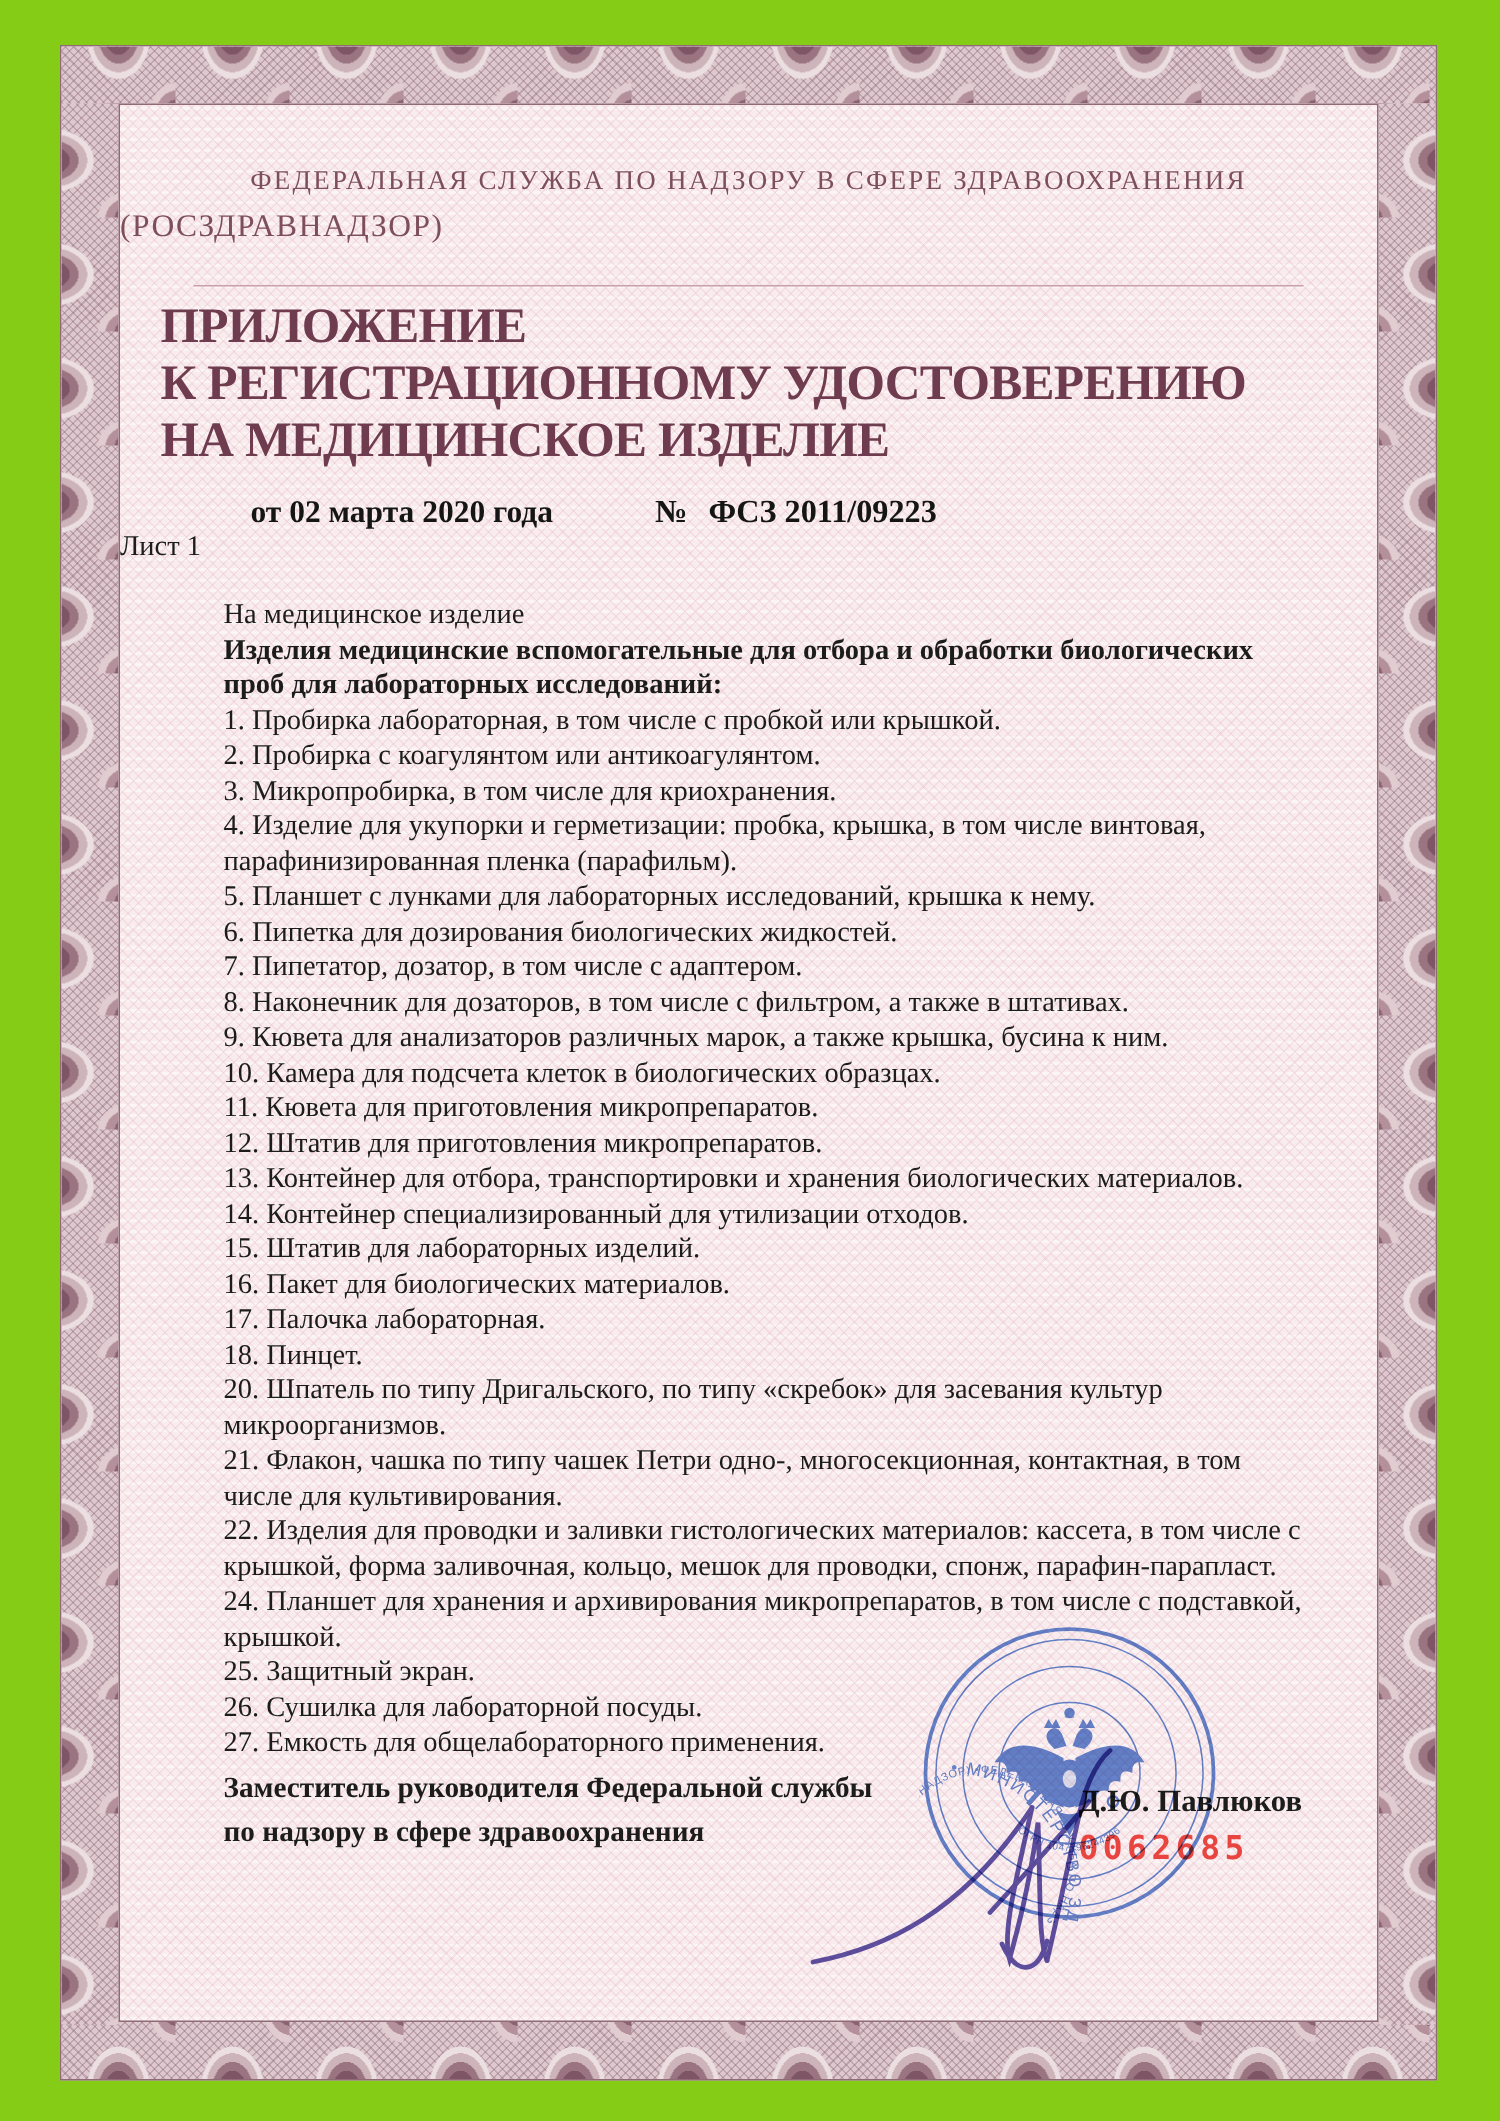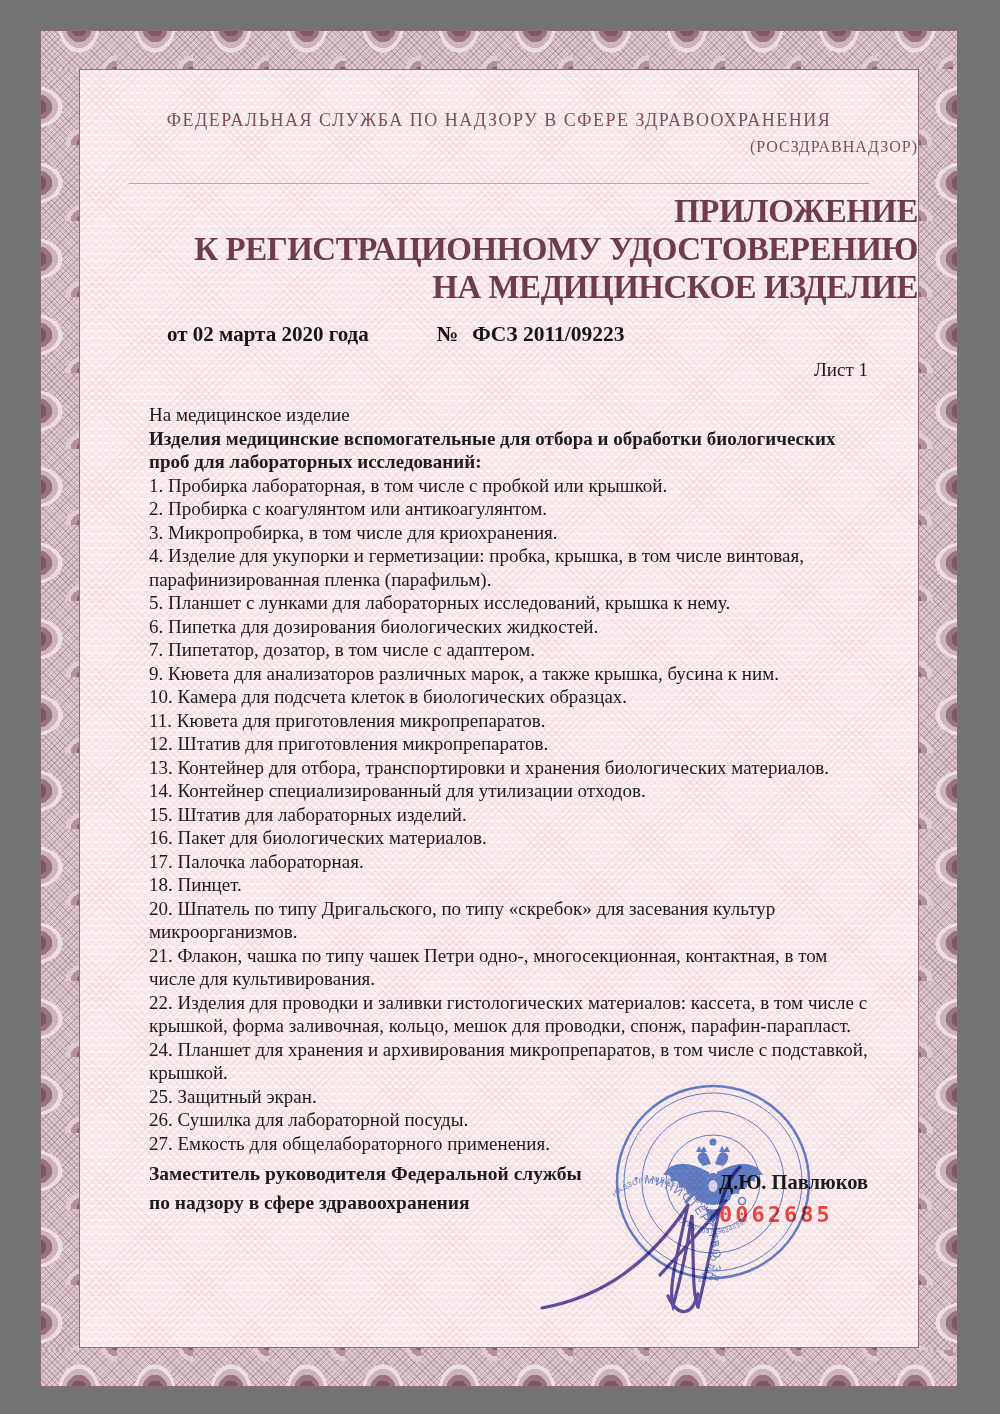--- a/index.html
+++ b/index.html
@@ -1,18 +1,18 @@
 <!DOCTYPE html>
 <html><head>
 <meta charset="utf-8">
 <style>
   * { margin:0; padding:0; box-sizing:border-box; }
   body { background:#ffffff; width:1000px; height:1414px; font-family:"Liberation Serif", serif; }
 
-  .page { position:relative; width:1000px; height:1414px; background:#737373; overflow:hidden; }
+  .page { position:relative; width:1000px; height:1414px; background:#84cc16; overflow:hidden; }
 
   
   .frame { position:absolute; left:40px; top:30px; width:918px; height:1357px;
            border:1px solid #8f6b77; background:#e3d0d5; }
   .band { position:absolute; }
   .band-texture {
     background-color:#ddc8cf;
     background-image:
       repeating-linear-gradient(45deg, rgba(125,85,100,.30) 0 1px, rgba(0,0,0,0) 1px 4px),
       repeating-linear-gradient(-45deg, rgba(125,85,100,.30) 0 1px, rgba(0,0,0,0) 1px 4px);
@@ -57,34 +57,34 @@
     border:1px solid #8f6b77;
     background-color:#f8ecee;
     background-image:
       repeating-linear-gradient(45deg, rgba(232,186,197,.30) 0 1px, rgba(0,0,0,0) 1px 5px),
       repeating-linear-gradient(-45deg, rgba(232,186,197,.30) 0 1px, rgba(0,0,0,0) 1px 5px),
       repeating-linear-gradient(0deg, rgba(255,255,255,.45) 0 2px, rgba(0,0,0,0) 2px 7px);
   }
 
   .org-line1 { margin-top:40px; text-align:center; font-size:18px; letter-spacing:1.5px;
                color:#7d4e5c; }
-  .org-line2 { margin-top:7px; text-align:right; font-size:16px; letter-spacing:1px;
+  .org-line2 { margin-top:7px; text-align:left; font-size:21px; letter-spacing:1px;
                color:#7d4e5c; }
   .sep { margin:27px auto 0 auto; width:740px; border:0; border-top:1px solid #c9a0ab; }
 
-  .doc-title { text-align:right; color:#6e3c4e; font-weight:bold; font-size:33px;
+  .doc-title { text-align:left; color:#6e3c4e; font-weight:bold; font-size:33px;
                line-height:38px; letter-spacing:-0.5px;padding-left:27px; }
   .doc-title.first { margin-top:8px; }
 
   .date-row { display:flex; align-items:baseline; margin-top:16px; padding-left:87px;
               color:#151515; }
   .date-text { font-weight:bold; font-size:21px; }
   .number-group { margin-left:68px; font-weight:bold; font-size:21.5px; display:flex; }
   .number-label { margin-right:14px; }
-  .sheet-row { text-align:right; padding-right:50px; margin-top:12px; font-size:19px;
+  .sheet-row { text-align:left; padding-right:50px; font-size:19px;
                color:#1c1c1c; }
 
   .body-block { padding:0 50px 0 69px; margin-top:22px; font-size:19px; line-height:23.5px;
                 color:#1c1c1c; }
   .intro-line { font-weight:normal; }
   .product-name { font-weight:bold; }
   .item { font-weight:normal; }
 
   .sig-row { display:flex; justify-content:space-between; margin-top:4px; }
   .sig-pos { font-weight:bold; font-size:19.5px; line-height:29px; }
@@ -136,20 +136,21 @@
       <div class="intro-line">На медицинское изделие</div>
       <div class="product-name">Изделия медицинские вспомогательные для отбора и обработки биологических проб для лабораторных исследований:</div>
 
       <div class="item">1. Пробирка лабораторная, в том числе с пробкой или крышкой.</div>
       <div class="item">2. Пробирка с коагулянтом или антикоагулянтом.</div>
       <div class="item">3. Микропробирка, в том числе для криохранения.</div>
       <div class="item">4. Изделие для укупорки и герметизации: пробка, крышка, в том числе винтовая, парафинизированная пленка (парафильм).</div>
       <div class="item">5. Планшет с лунками для лабораторных исследований, крышка к нему.</div>
       <div class="item">6. Пипетка для дозирования биологических жидкостей.</div>
       <div class="item">7. Пипетатор, дозатор, в том числе с адаптером.</div>
+      <div class="item">8. Наконечник для дозаторов, в том числе с фильтром, а также в штативах.</div>
       <div class="item">9. Кювета для анализаторов различных марок, а также крышка, бусина к ним.</div>
       <div class="item">10. Камера для подсчета клеток в биологических образцах.</div>
       <div class="item">11. Кювета для приготовления микропрепаратов.</div>
       <div class="item">12. Штатив для приготовления микропрепаратов.</div>
       <div class="item">13. Контейнер для отбора, транспортировки и хранения биологических материалов.</div>
       <div class="item">14. Контейнер специализированный для утилизации отходов.</div>
       <div class="item">15. Штатив для лабораторных изделий.</div>
       <div class="item">16. Пакет для биологических материалов.</div>
       <div class="item">17. Палочка лабораторная.</div>
       <div class="item">18. Пинцет.</div>

